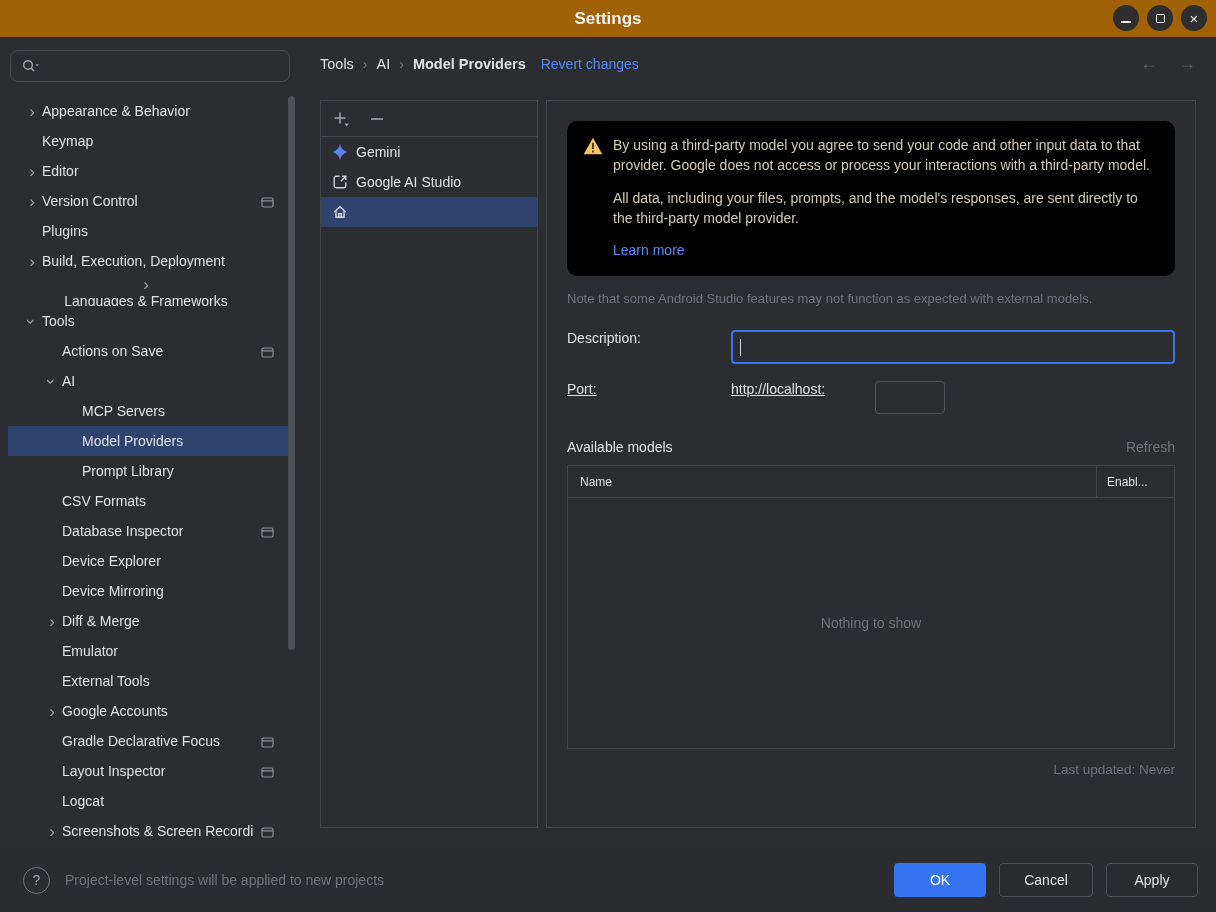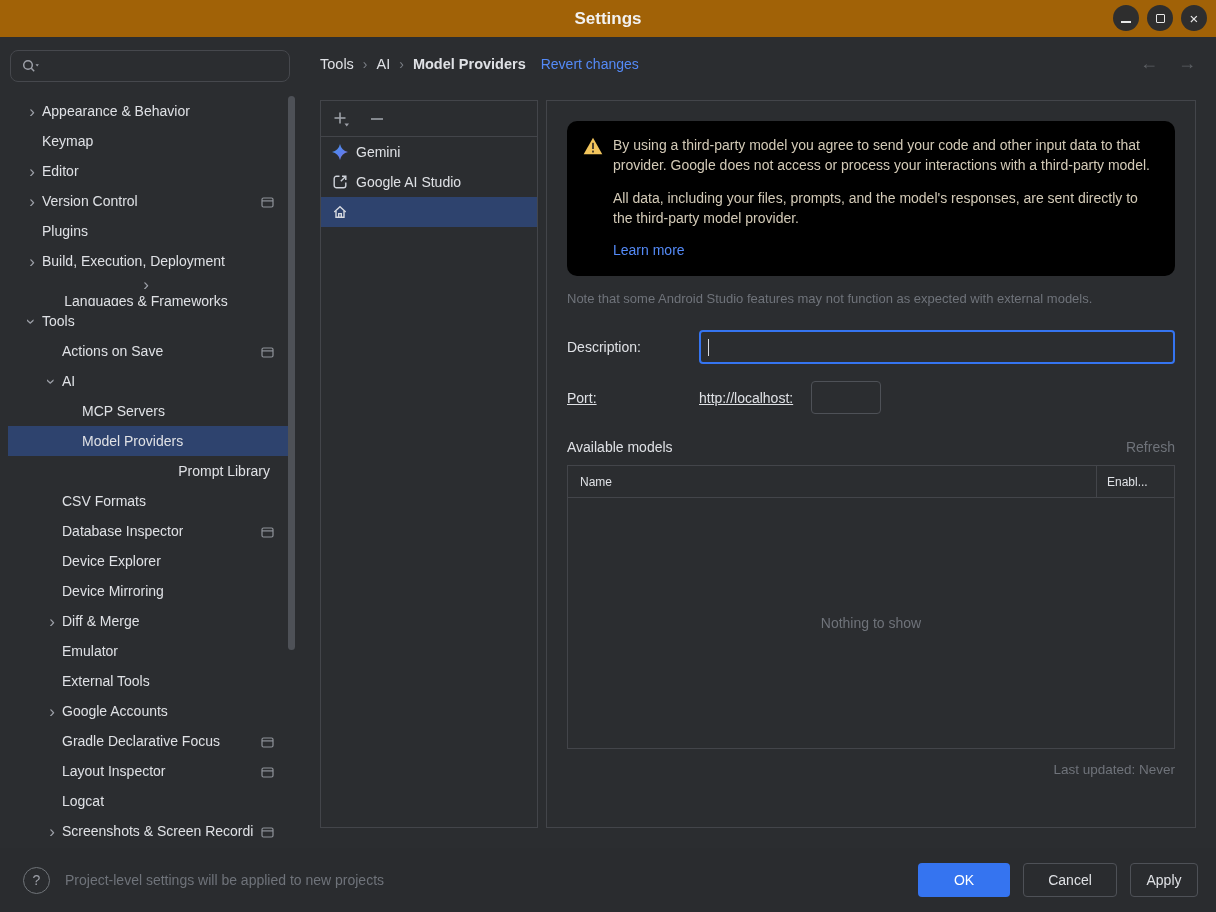--- a/index.html
+++ b/index.html
@@ -93,21 +93,21 @@
   .warning {
     position:relative; background:#000000; border-radius:10px;
     padding:15px 22px 16px 46px; color:#d3cab7; font-size:14px; line-height:1.42;
   }
   .warning .wicon { position:absolute; left:16px; top:16px; }
   .warning p { max-width:545px; }
   .warning .p2 { margin-top:13px; }
   .learn-more { display:inline-block; margin-top:12px; color:#548AF7; cursor:pointer; }
   .note { color:#6f737a; font-size:13px; margin-top:15px; }
 
-  .form-row { display:flex; align-items:center; margin-top:24px; }
+  .form-row { display:flex; align-items:flex-start; margin-top:24px;gap:32px; }
   .form-row.port { margin-top:17px;text-decoration:underline; }
   .form-label { width:132px; flex:none; font-size:14px; }
   .desc-input {
     flex:1; height:34px; border:2px solid #3574F0; border-radius:4px;
     background:#2b2d30; display:flex; align-items:center; padding:0 7px; cursor:text;
   }
   .caret { width:1px; height:17px; background:#d7dae0; animation:blink 1.1s steps(1) infinite; }
   @keyframes blink { 50% { opacity:0; } }
   .port-prefix { font-size:14px; margin-right:18px; }
   .port-input {
@@ -138,21 +138,21 @@
     color:#9da0a8; display:flex; align-items:center; justify-content:center;
     font-size:14px; margin-left:5px; flex:none; cursor:pointer;
   }
   .footer-note { color:#6f737a; font-size:14px; margin-left:15px; flex:1; }
   .btn {
     height:34px; border-radius:4px; font-size:14px;
     display:flex; align-items:center; justify-content:center; cursor:pointer;
   }
   .btn-ok { width:92px; background:#3574F0; color:#fff; margin-right:13px; }
   .btn-cancel { width:94px; border:1px solid #4e5157; color:#dfe1e5; margin-right:13px; }
-  .btn-apply { width:68px; border:1px solid #4e5157; color:#dfe1e5; }
+  .btn-apply { width:92px; border:1px solid #4e5157; color:#dfe1e5; }
 </style>
 </head>
 <body>
 
 <div class="titlebar">
   <span class="titlebar-title">Settings</span>
   <div class="win-controls">
     <div class="win-btn">
         <span class="min-glyph"></span>
       </div>
@@ -239,21 +239,21 @@
       <div class="tree-row" style="padding-left: 54px;">
     <span class="chev"></span>
     <span class="tree-label">MCP Servers</span>
 
   </div>
       <div class="tree-row selected" style="padding-left: 54px;">
     <span class="chev"></span>
     <span class="tree-label">Model Providers</span>
 
   </div>
-      <div class="tree-row" style="padding-left: 54px; justify-content: flex-end;">
+      <div class="tree-row" style="padding-left: 54px;">
     <span class="chev"></span>
     <span class="tree-label">Prompt Library</span>
 
   </div>
       <div class="tree-row" style="padding-left: 34px;">
     <span class="chev"></span>
     <span class="tree-label">CSV Formats</span>
 
   </div>
       <div class="tree-row has-badge" style="padding-left: 34px;">

